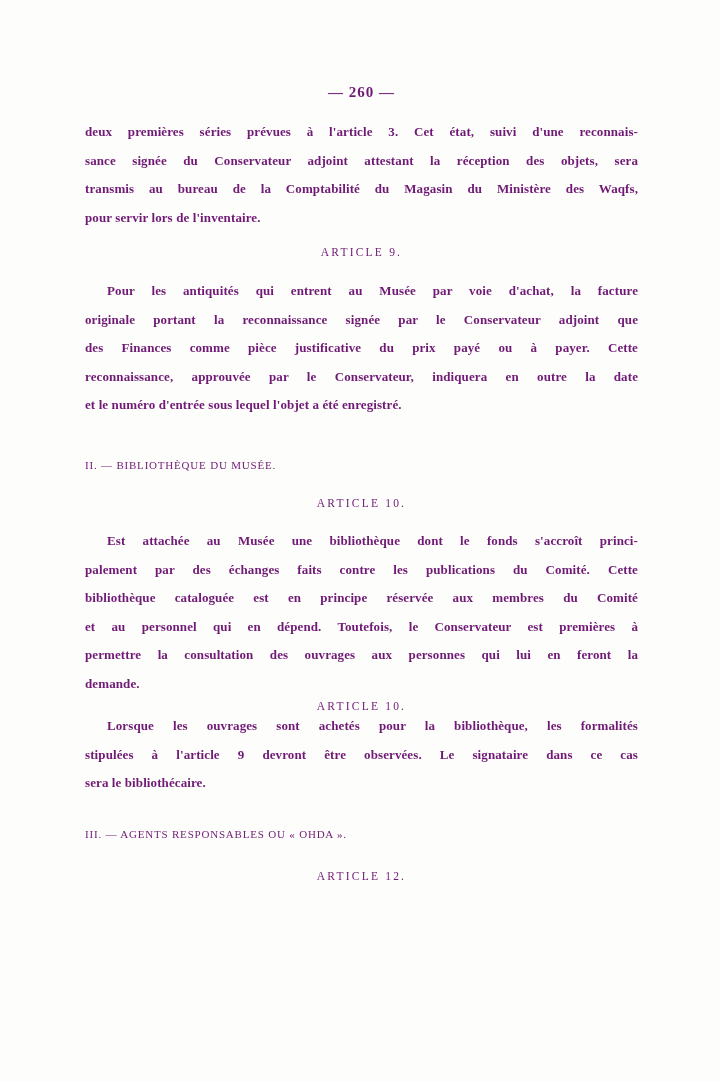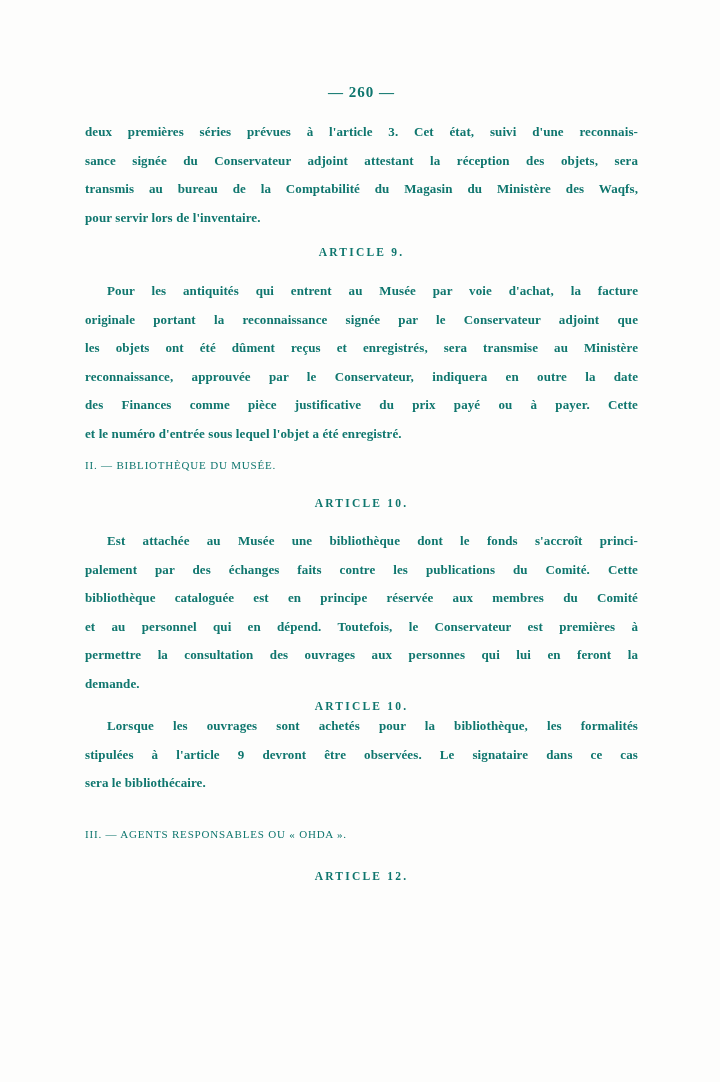--- a/index.html
+++ b/index.html
@@ -5,21 +5,21 @@
   html,body{margin:0;padding:0;}
   body{
     background:#ffffff;
     font-family:"Liberation Serif","DejaVu Serif",serif;
   }
   .page{
     position:relative;
     width:720px;
     height:1082px;
     background:#fdfdfc;
-    color:#0f766e;
+    color:#701a75;
     overflow:hidden;
   }
   .block{
     position:absolute;
     left:85px;
     width:553px;
   }
   .pageno{
     top:84px;
     text-align:center;
@@ -29,21 +29,21 @@
   }
   .section-heading{
     text-align:left;
     font-size:11px;
     font-weight:normal;
     letter-spacing:0.8px;
   }
   .article-heading{
     text-align:center;
     font-size:11.5px;
-    font-weight:bold;
+    font-weight:normal;
     letter-spacing:2.2px;
   }
   .para .line{
     font-size:13px;
     font-weight:bold;
     height:28.5px;
     line-height:28.5px;
     white-space:nowrap;
     overflow:hidden;
     text-align:justify;
@@ -81,23 +81,22 @@
     <div class="line">sance signée du Conservateur adjoint attestant la réception des objets, sera</div>
     <div class="line">transmis au bureau de la Comptabilité du Magasin du Ministère des Waqfs,</div>
     <div class="line last">pour servir lors de l'inventaire.</div>
   </div>
 
   <div class="block article-heading h-art9">ARTICLE 9.</div>
 
   <div class="block para p-art9">
     <div class="line indent">Pour les antiquités qui entrent au Musée par voie d'achat, la facture</div>
     <div class="line">originale portant la reconnaissance signée par le Conservateur adjoint que</div>
-    <div class="line">les objets ont été dûment reçus et enregistrés, sera transmise au Ministère</div>
+    <div class="line">des Finances comme pièce justificative du prix payé ou à payer. Cette</div>
     <div class="line">reconnaissance, approuvée par le Conservateur, indiquera en outre la date</div>
-    <div class="line">des Finances comme pièce justificative du prix payé ou à payer. Cette</div>
     <div class="line last">et le numéro d'entrée sous lequel l'objet a été enregistré.</div>
   </div>
 
   <div class="block section-heading h-sec2">II. — BIBLIOTHÈQUE DU MUSÉE.</div>
 
   <div class="block article-heading h-art10">ARTICLE 10.</div>
 
   <div class="block para p-art10">
     <div class="line indent">Est attachée au Musée une bibliothèque dont le fonds s'accroît princi-</div>
     <div class="line">palement par des échanges faits contre les publications du Comité. Cette</div>

